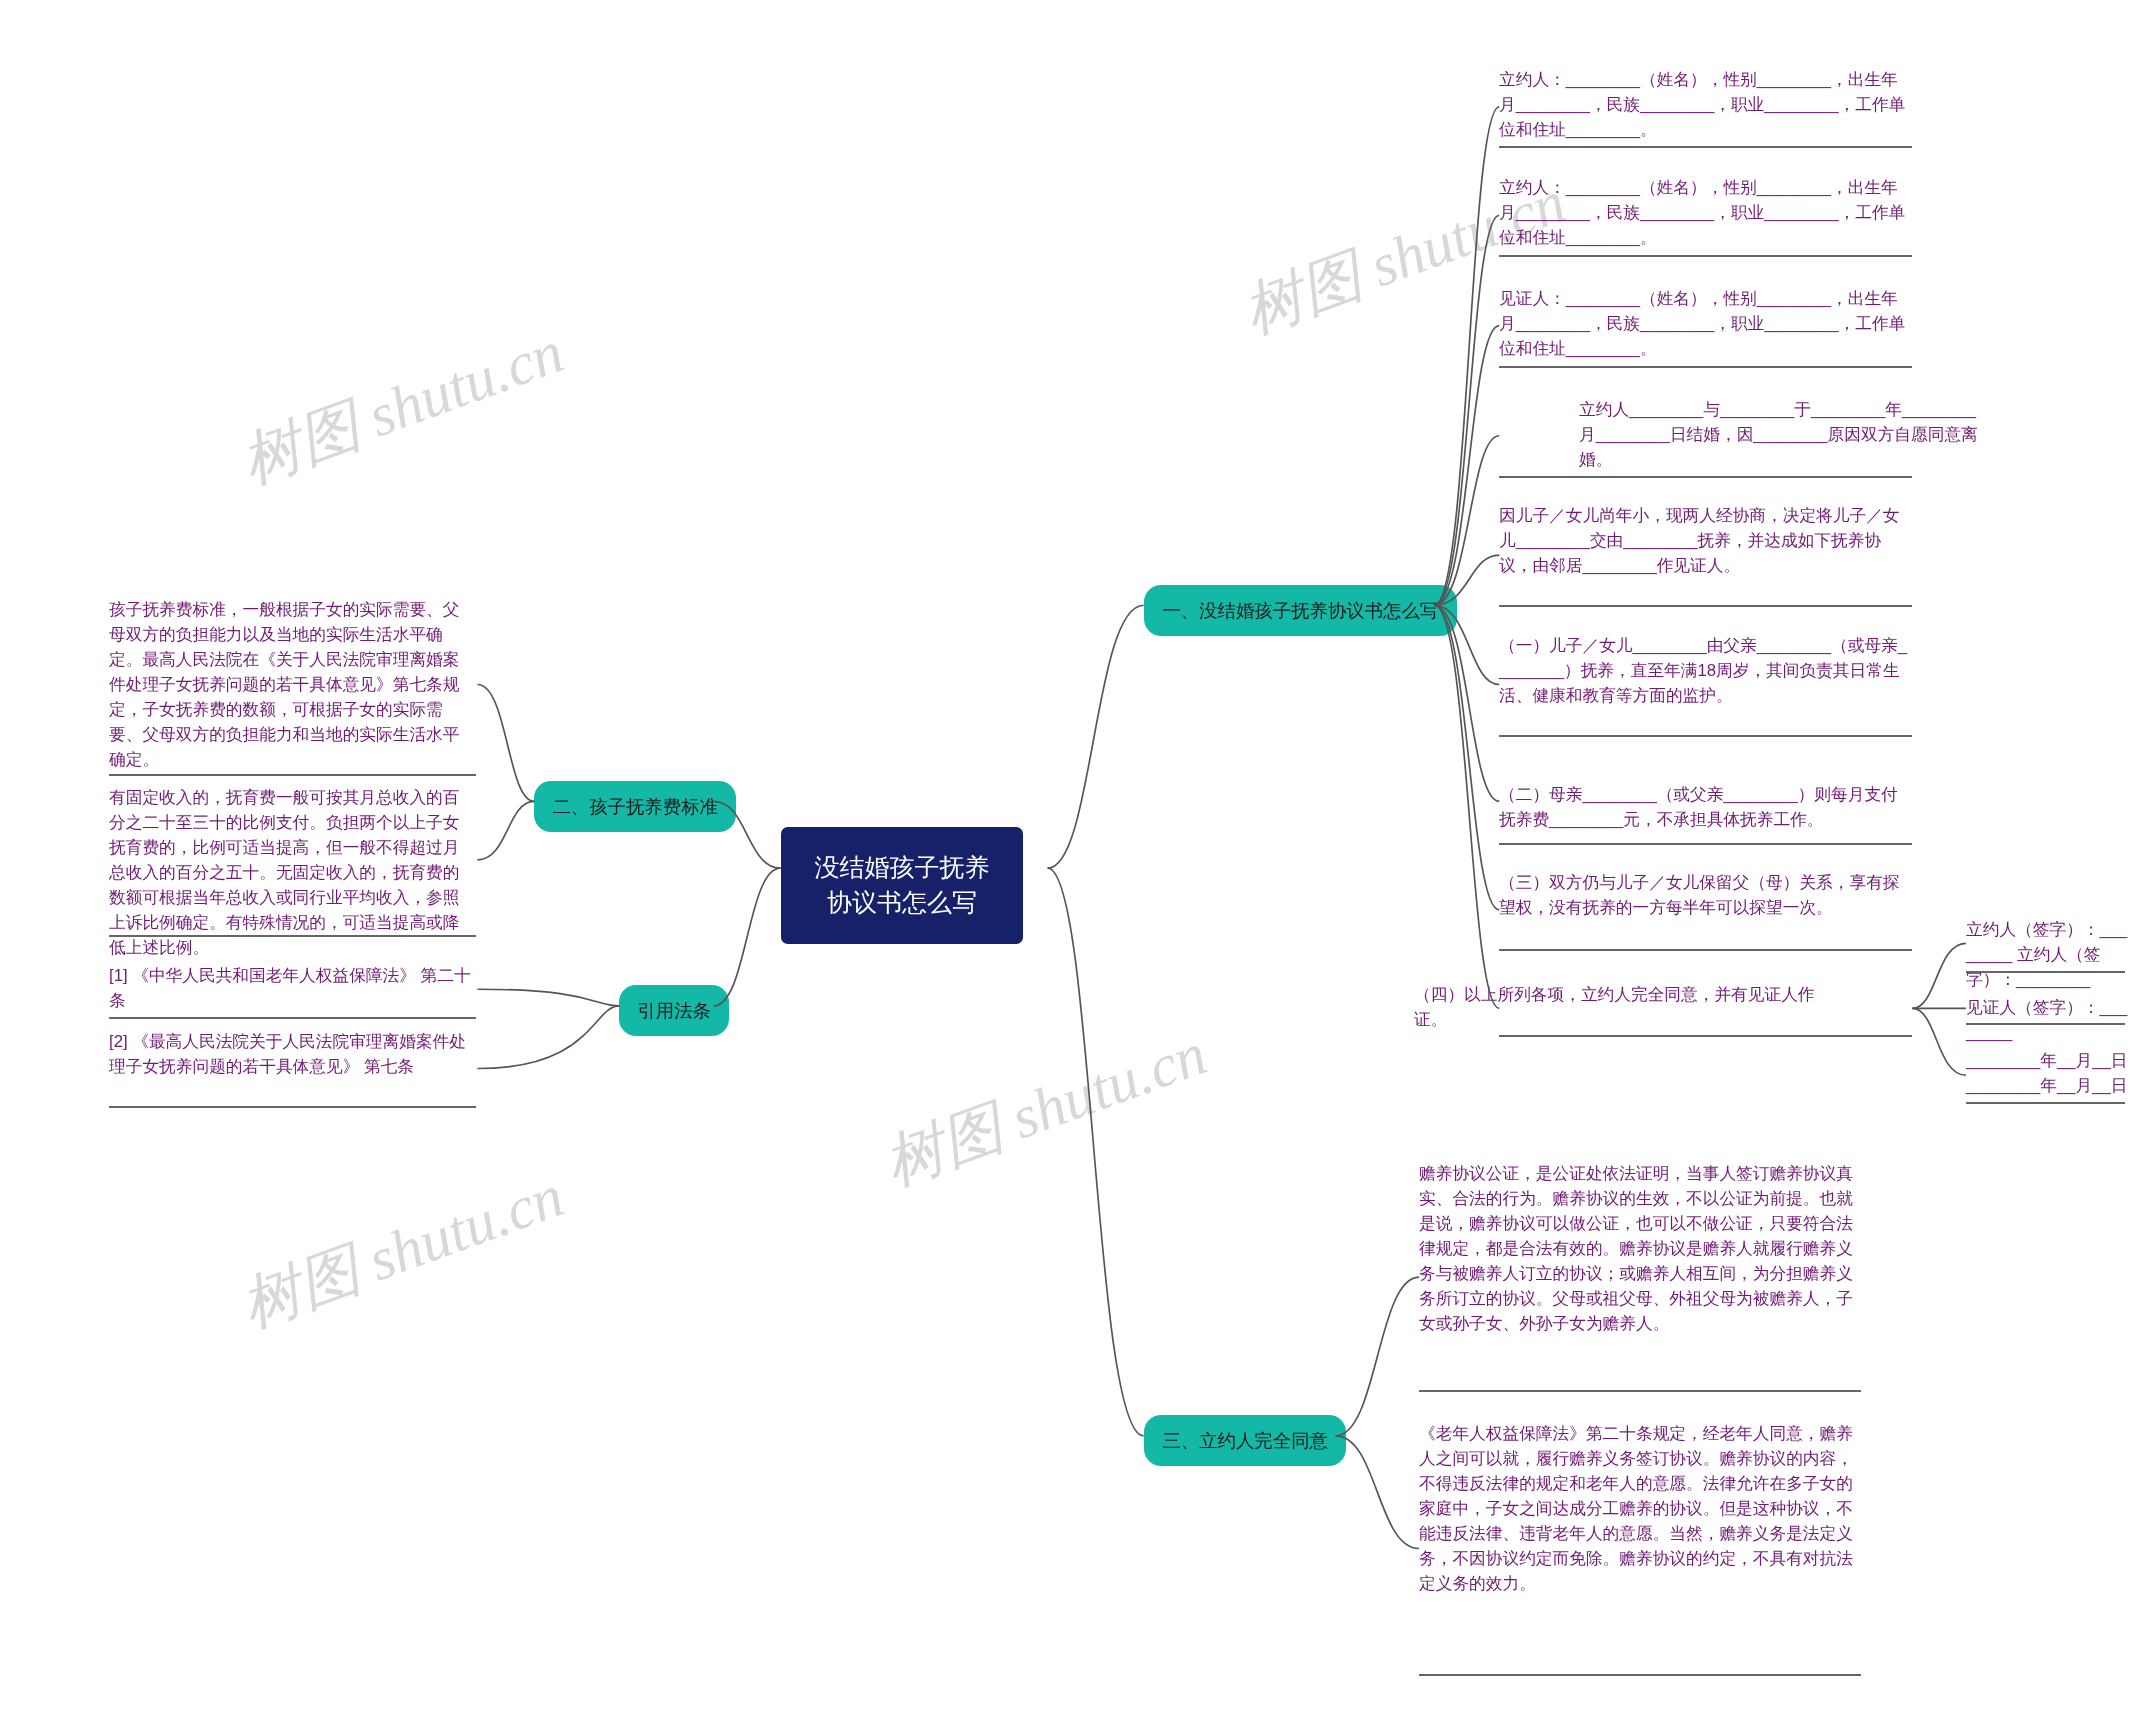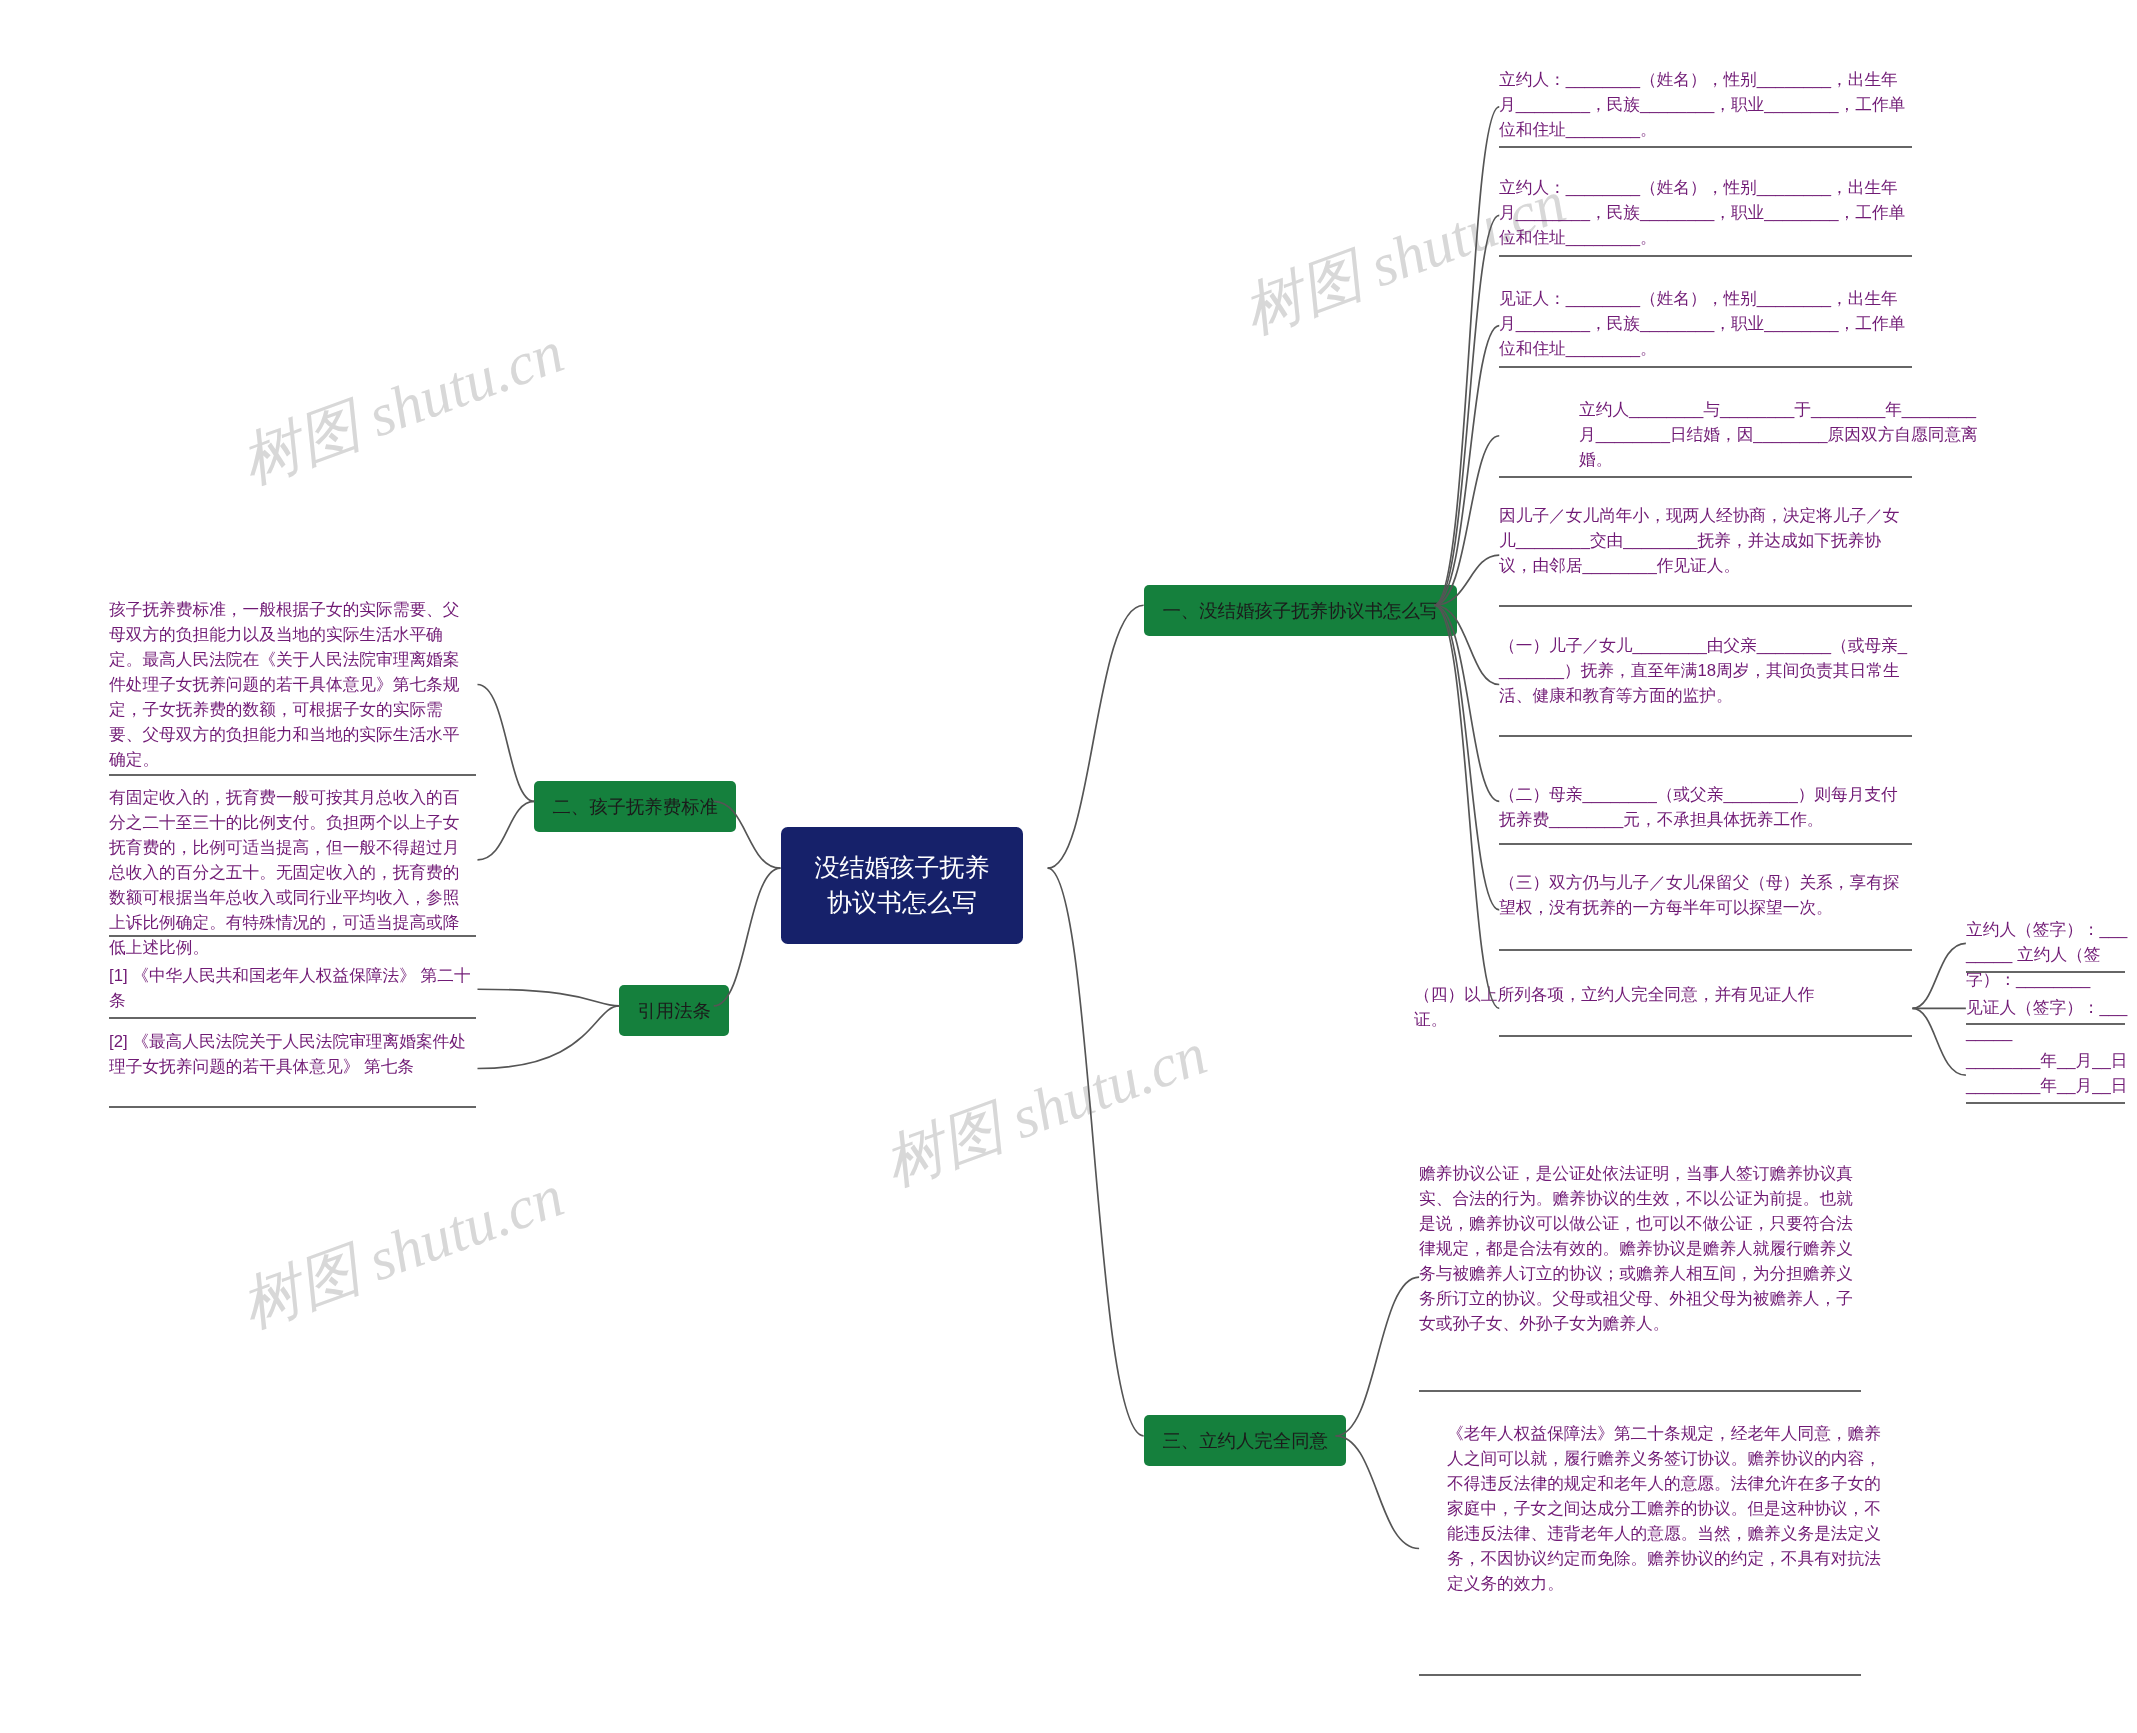--- a/index.html
+++ b/index.html
@@ -27,23 +27,23 @@
     background: #16216a;
     color: #fff;
     border-radius: 6.7px;
     padding: 23.4px 27px;
     text-align: center;
     font-size: 25px;
     line-height: 1.4;
     width: 242px;
   }
   .branch1 {
-    background: #15803d;
+    background: #14b8a6;
     color: #1b1b1b;
-    border-radius: 5px;
+    border-radius: 17px;
     padding: 11.7px 18.4px;
     font-size: 18.4px;
     white-space: nowrap;
   }
   .leaf {
     font-size: 16.7px;
     color: #701a75;
     max-width: 426px;
     word-break: break-all;
   }
@@ -107,21 +107,21 @@
 <div class="node leaf" style="left:1966px; top:995px; max-width:163px;">见证人（签字）：________</div>
 <div class="node leaf" style="left:1966px; top:1048px; max-width:163px;">________年__月__日________年__月__日</div>
 
 <div class="node leaf leaf-narrow" style="left:109px; top:597px; text-align:left;">孩子抚养费标准，一般根据子女的实际需要、父母双方的负担能力以及当地的实际生活水平确定。最高人民法院在《关于人民法院审理离婚案件处理子女抚养问题的若干具体意见》第七条规定，子女抚养费的数额，可根据子女的实际需要、父母双方的负担能力和当地的实际生活水平确定。</div>
 <div class="node leaf leaf-narrow" style="left:109px; top:785px; text-align:left;">有固定收入的，抚育费一般可按其月总收入的百分之二十至三十的比例支付。负担两个以上子女抚育费的，比例可适当提高，但一般不得超过月总收入的百分之五十。无固定收入的，抚育费的数额可根据当年总收入或同行业平均收入，参照上诉比例确定。有特殊情况的，可适当提高或降低上述比例。</div>
 
 <div class="node leaf leaf-narrow" style="left:109px; top:963px; text-align:left;">[1] 《中华人民共和国老年人权益保障法》 第二十条</div>
 <div class="node leaf leaf-narrow" style="left:109px; top:1029px; text-align:left;">[2] 《最高人民法院关于人民法院审理离婚案件处理子女抚养问题的若干具体意见》 第七条</div>
 
 <div class="node leaf leaf-wide" style="left:1419px; top:1161px;">赡养协议公证，是公证处依法证明，当事人签订赡养协议真实、合法的行为。赡养协议的生效，不以公证为前提。也就是说，赡养协议可以做公证，也可以不做公证，只要符合法律规定，都是合法有效的。赡养协议是赡养人就履行赡养义务与被赡养人订立的协议；或赡养人相互间，为分担赡养义务所订立的协议。父母或祖父母、外祖父母为被赡养人，子女或孙子女、外孙子女为赡养人。</div>
-<div class="node leaf leaf-wide" style="left:1419px; top:1421px;margin-left:28px;">《老年人权益保障法》第二十条规定，经老年人同意，赡养人之间可以就，履行赡养义务签订协议。赡养协议的内容，不得违反法律的规定和老年人的意愿。法律允许在多子女的家庭中，子女之间达成分工赡养的协议。但是这种协议，不能违反法律、违背老年人的意愿。当然，赡养义务是法定义务，不因协议约定而免除。赡养协议的约定，不具有对抗法定义务的效力。</div>
+<div class="node leaf leaf-wide" style="left:1419px; top:1421px;">《老年人权益保障法》第二十条规定，经老年人同意，赡养人之间可以就，履行赡养义务签订协议。赡养协议的内容，不得违反法律的规定和老年人的意愿。法律允许在多子女的家庭中，子女之间达成分工赡养的协议。但是这种协议，不能违反法律、违背老年人的意愿。当然，赡养义务是法定义务，不因协议约定而免除。赡养协议的约定，不具有对抗法定义务的效力。</div>
 
 <div class="underline" style="left:1499px; top:146px; width:413px;"></div>
 <div class="underline" style="left:1499px; top:255px; width:413px;"></div>
 <div class="underline" style="left:1499px; top:366px; width:413px;"></div>
 <div class="underline" style="left:1499px; top:476px; width:413px;"></div>
 <div class="underline" style="left:1499px; top:605px; width:413px;"></div>
 <div class="underline" style="left:1499px; top:735px; width:413px;"></div>
 <div class="underline" style="left:1499px; top:843px; width:413px;"></div>
 <div class="underline" style="left:1499px; top:949px; width:413px;"></div>
 <div class="underline" style="left:1499px; top:1035px; width:413px;"></div>

